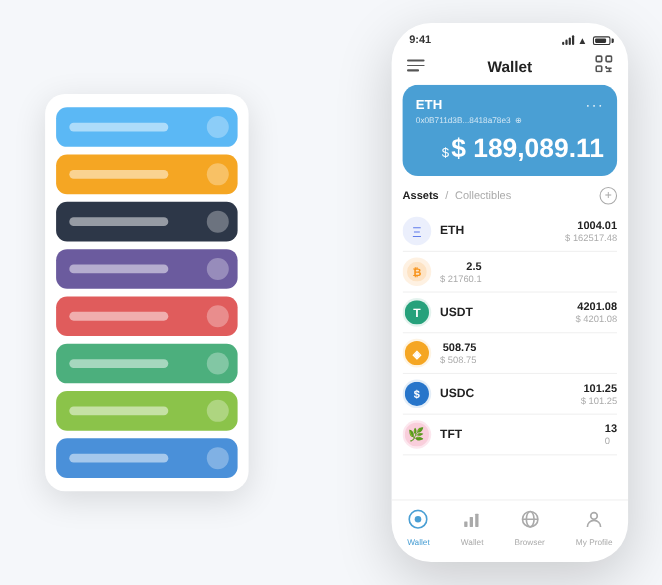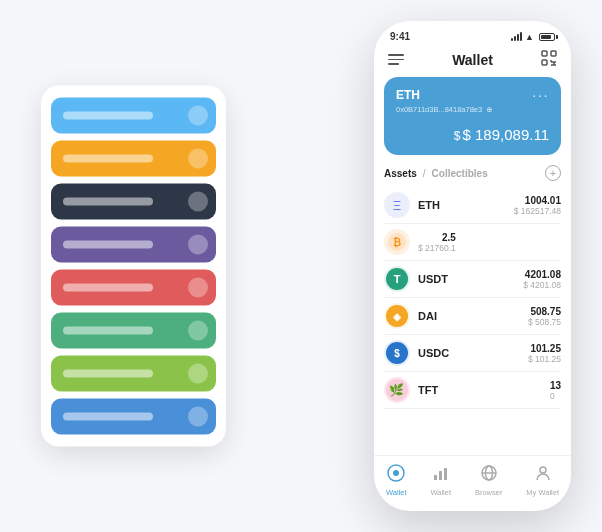--- a/index.html
+++ b/index.html
@@ -70,21 +70,21 @@
       justify-content: center;
     }
 
     .card-blue { background: #5bb8f5; }
 
     
     .phone {
       position: absolute;
       right: 20px;
       top: 10px;
-      width: 197px;
+      width: 215px;
       height: 490px;
       background: white;
       border-radius: 36px;
       box-shadow: 0 15px 50px rgba(0,0,0,0.18);
       overflow: hidden;
       z-index: 2;
       display: flex;
       flex-direction: column;
     }
 
@@ -265,21 +265,20 @@
     }
 
     .assets-divider {
       font-size: 10px;
       color: #aaa;
     }
 
     .assets-tab-inactive {
       font-size: 10px;
       color: #aaa;
-      font-weight: bold;
     }
 
     .add-icon {
       width: 16px;
       height: 16px;
       border: 1.5px solid #aaa;
       border-radius: 50%;
       display: flex;
       align-items: center;
       justify-content: center;
@@ -466,21 +465,21 @@
       <div class="eth-card">
         <div class="eth-card-top">
           <span class="eth-label">ETH</span>
           <span class="eth-dots">···</span>
         </div>
         <div class="eth-address">
           <span>0x0B711d3B...8418a78e3</span>
           <span>⊕</span>
         </div>
         <div class="eth-balance">
-          <span class="dollar">$</span><span style="font-size:15px;font-weight:400">$ 189,089.11</span>
+          <span class="dollar">$</span><span style="font-size:24px;font-weight:700">$ 189,089.11</span>
         </div>
       </div>
 
       <div class="assets-header">
         <div class="assets-tabs">
           <span class="assets-tab">Assets</span>
           <span class="assets-divider">/</span>
           <span class="assets-tab-inactive">Collectibles</span>
         </div>
         <div class="add-icon">
@@ -526,21 +525,20 @@
           </div>
         </div>
 
         <div class="asset-row">
           <div class="asset-icon dai-icon-bg">
             <svg width="22" height="22" viewBox="0 0 22 22">
               <circle cx="11" cy="11" r="11" fill="#f5a623"></circle>
               <text x="11" y="15" text-anchor="middle" font-size="10" fill="white" font-weight="bold">◈</text>
             </svg>
           </div>
-          <span class="asset-name">DAI</span>
           <div class="asset-amount">
             <div class="asset-amount-primary">508.75</div>
             <div class="asset-amount-secondary">$ 508.75</div>
           </div>
         </div>
 
         <div class="asset-row">
           <div class="asset-icon usdc-icon-bg">
             <svg width="22" height="22" viewBox="0 0 22 22">
               <circle cx="11" cy="11" r="11" fill="#2775ca"></circle>
@@ -601,18 +599,18 @@
         </div>
         <span class="nav-label">Browser</span>
       </div>
       <div class="nav-item">
         <div class="nav-icon">
           <svg width="18" height="18" viewBox="0 0 18 18" fill="none">
             <circle cx="9" cy="6" r="3" stroke="#aaa" stroke-width="1.5" fill="none"></circle>
             <path d="M3 16c0-3.314 2.686-6 6-6s6 2.686 6 6" stroke="#aaa" stroke-width="1.5" fill="none"></path>
           </svg>
         </div>
-        <span class="nav-label">My Wallet</span>
+        <span class="nav-label">My Profile</span>
       </div>
     </div>
 
   </div>
 </div>
 
 </body></html>

